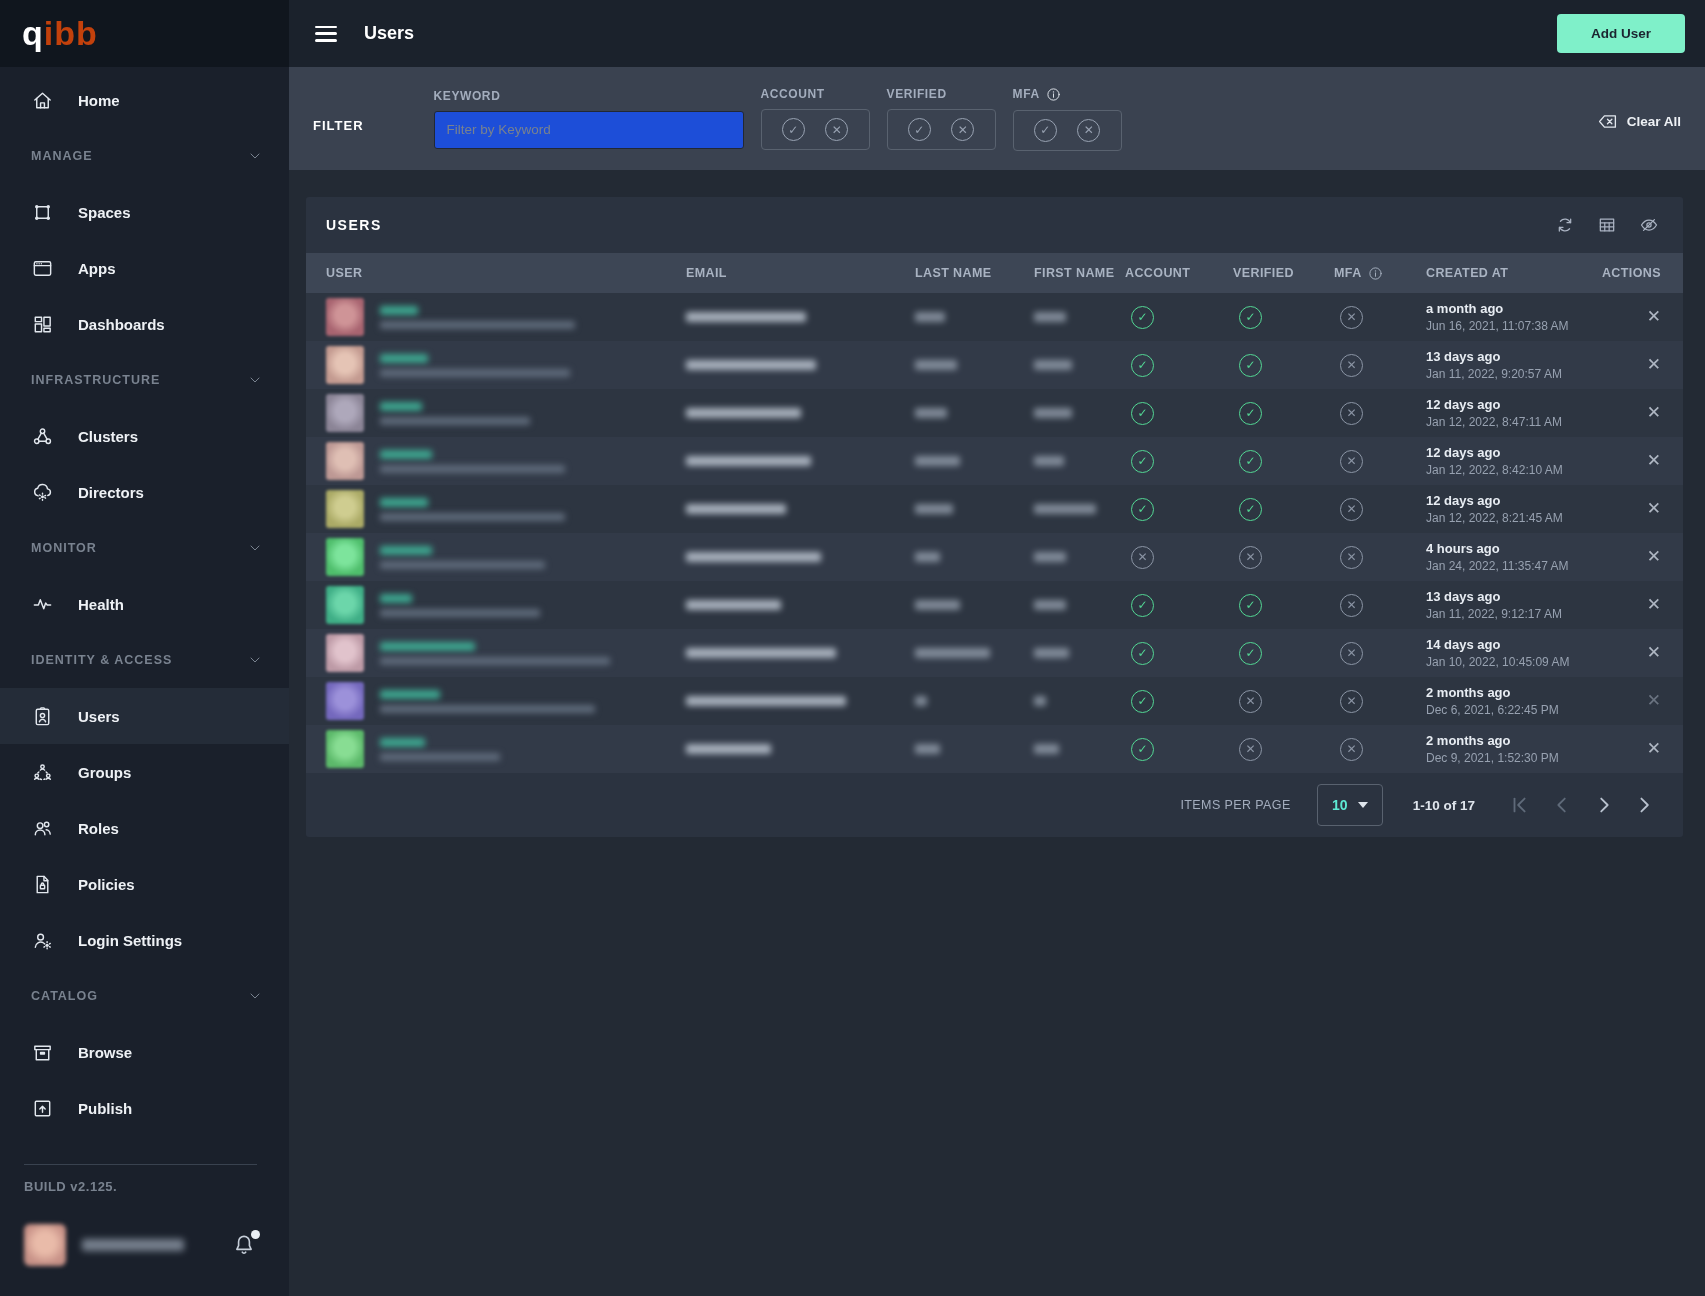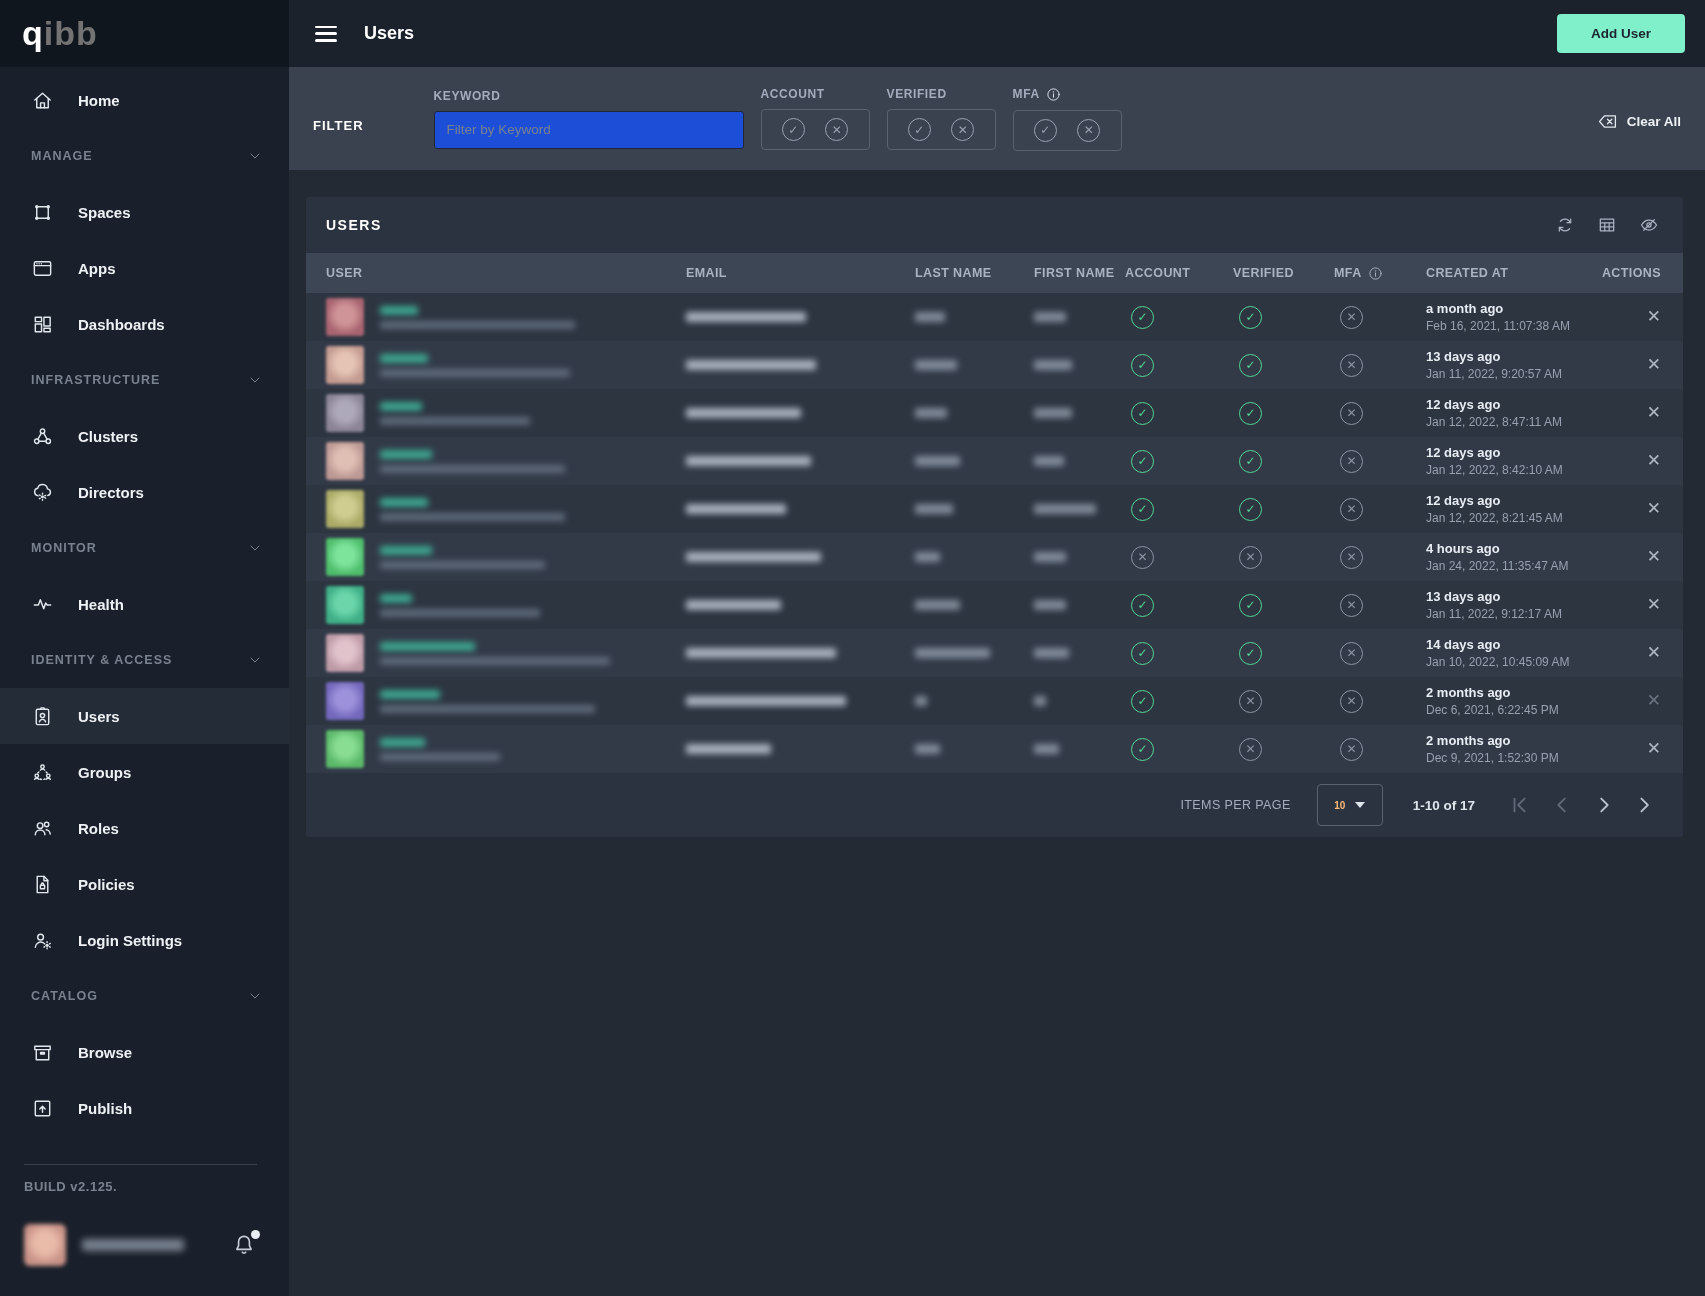--- a/index.html
+++ b/index.html
@@ -3,21 +3,21 @@
 <meta charset="utf-8">
 <style>
   html,body{margin:0;padding:0;background:#232a34;}
   body{width:1705px;height:1296px;overflow:hidden;font-family:"Liberation Sans","DejaVu Sans",sans-serif;color:#e8edf3;display:flex;}
   *{box-sizing:border-box;}
 
   
   .sidebar{width:289px;min-width:289px;height:1296px;background:#1a202b;position:relative;display:flex;flex-direction:column;}
   .logo-box{height:67px;background:#10161e;display:flex;align-items:center;padding-left:22px;}
   .logo{font-size:34px;font-weight:bold;letter-spacing:1px;color:#fff;}
-  .logo .ibb{color:#737373;text-align:center;}
+  .logo .ibb{color:#c2410c;text-align:center;}
   .nav{padding-top:5px;}
   .nav-item{height:56px;display:flex;align-items:center;padding-left:31px;cursor:pointer;}
   .nav-item.active{background:#242c38;}
   .nav-item .ic{width:23px;height:23px;margin-right:24px;flex:none;}
   .nav-item .lbl{font-size:15px;font-weight:700;color:#eef1f5;}
   .nav-sec{height:56px;display:flex;align-items:center;justify-content:space-between;padding:0 26px 0 31px;cursor:pointer;}
   .nav-sec .slbl{font-size:12.5px;font-weight:700;letter-spacing:1px;color:#79828f;}
   .nav-sec .ic{width:16px;height:16px;}
   .ic{stroke:#e2e7ee;fill:none;stroke-width:1.5;stroke-linecap:round;stroke-linejoin:round;}
   .ic .fill{fill:#e2e7ee;stroke:none;}
@@ -82,21 +82,21 @@
   .c-created{display:flex;flex-direction:column;gap:3px;}
   .c-created .rel{font-size:13px;font-weight:700;color:#e8edf3;}
   .c-created .abs{font-size:12px;color:#97a1b0;}
   .c-actions{text-align:right;}
   .x{font-size:17px;font-weight:700;color:#aeb6c2;cursor:pointer;line-height:1;}
   .x.dim{color:#6a7380;}
 
   .pagination{height:64px;display:flex;align-items:center;justify-content:flex-end;padding-right:26px;gap:26px;}
   .pp-label{font-size:12.5px;letter-spacing:.4px;color:#a3adbd;}
   .pp-select{width:66px;height:42px;border:1px solid #59626f;border-radius:4px;display:flex;align-items:center;justify-content:center;gap:10px;cursor:pointer;}
-  .pp-size{font-size:10px;font-weight:700;color:#fdba74;}
+  .pp-size{font-size:14px;font-weight:700;color:#5eead4;}
   .caret{width:0;height:0;border-left:5px solid transparent;border-right:5px solid transparent;border-top:6px solid #dfe5ec;}
   .pp-range{font-size:13.5px;font-weight:700;color:#dfe5ec;margin-left:4px;}
   .pg-nav{display:flex;align-items:center;gap:20px;margin-left:8px;}
   .pg-btn{width:22px;height:22px;cursor:pointer;}
   .pg-btn svg{width:22px;height:22px;fill:none;stroke-width:2;stroke-linecap:round;stroke-linejoin:round;}
   .pg-btn.dim svg{stroke:#5f6a79;}
   .pg-btn.on svg{stroke:#b9c2cf;}
 </style>
 </head>
 <body>
@@ -403,21 +403,21 @@
       </div>
     </div>
     <div><span class="bar email-bar" style="width: 120px;"></span></div>
     <div><span class="bar ln-bar" style="width: 30px;"></span></div>
     <div><span class="bar fn-bar" style="width: 32px;"></span></div>
     <div class="c-status"><span class="st ok">✓</span></div>
     <div class="c-status"><span class="st ok">✓</span></div>
     <div class="c-status"><span class="st no">✕</span></div>
     <div class="c-created">
       <span class="rel">a month ago</span>
-      <span class="abs">Feb 16, 2021, 11:07:38 AM</span>
+      <span class="abs">Jun 16, 2021, 11:07:38 AM</span>
     </div>
     <div class="c-actions"><span class="x">✕</span></div>
   </div>
 
   <div class="tgrid trow">
     <div class="c-user">
       <div class="avatar" style="background: radial-gradient(circle at 50% 45%, rgb(229, 196, 181) 0px, rgb(229, 196, 181) 32%, rgb(195, 154, 144) 68%);"></div>
       <div class="u-lines">
         <span class="bar name-bar" style="width: 48px;"></span>
         <span class="bar id-bar" style="width: 190px;"></span>

